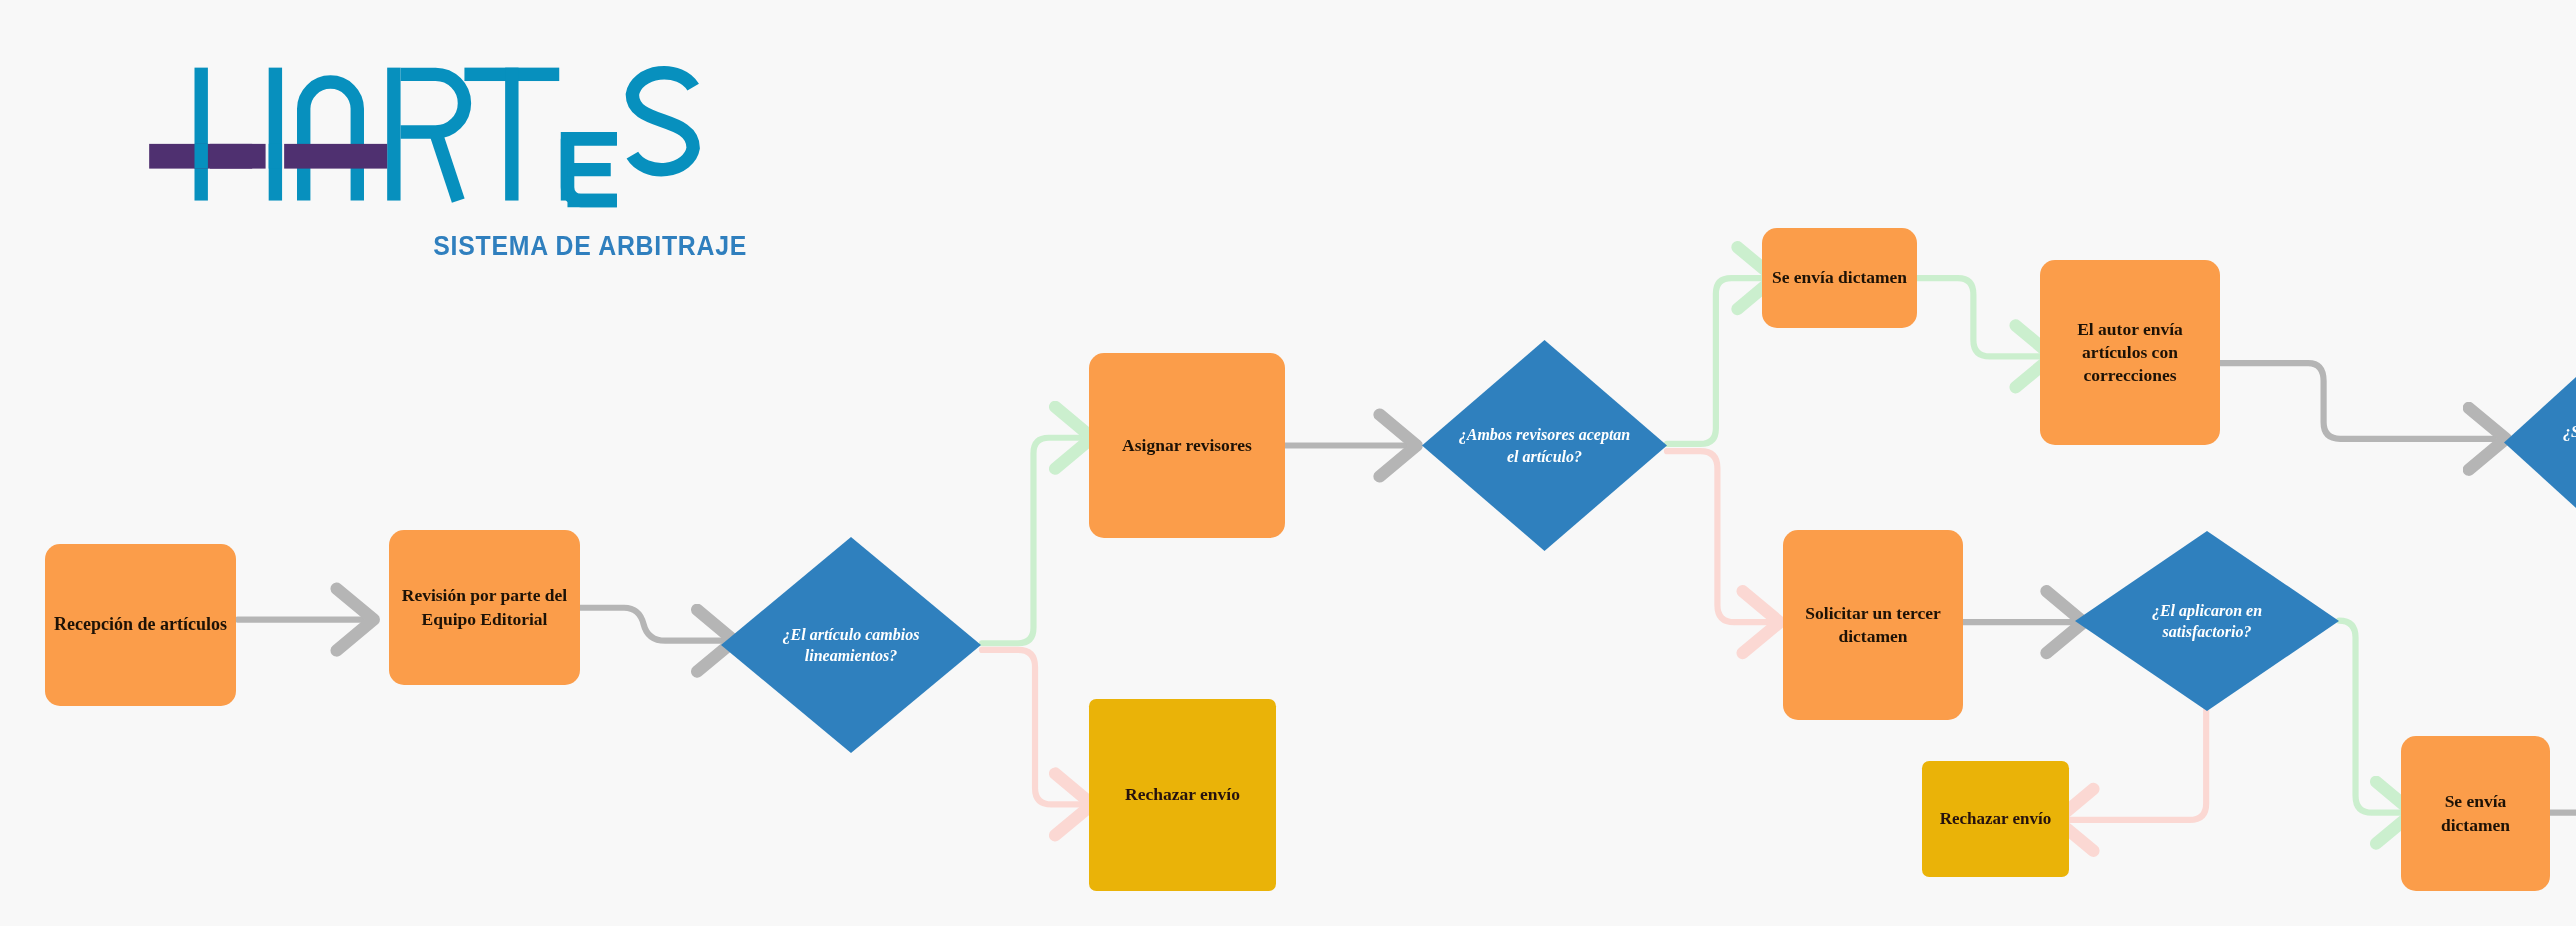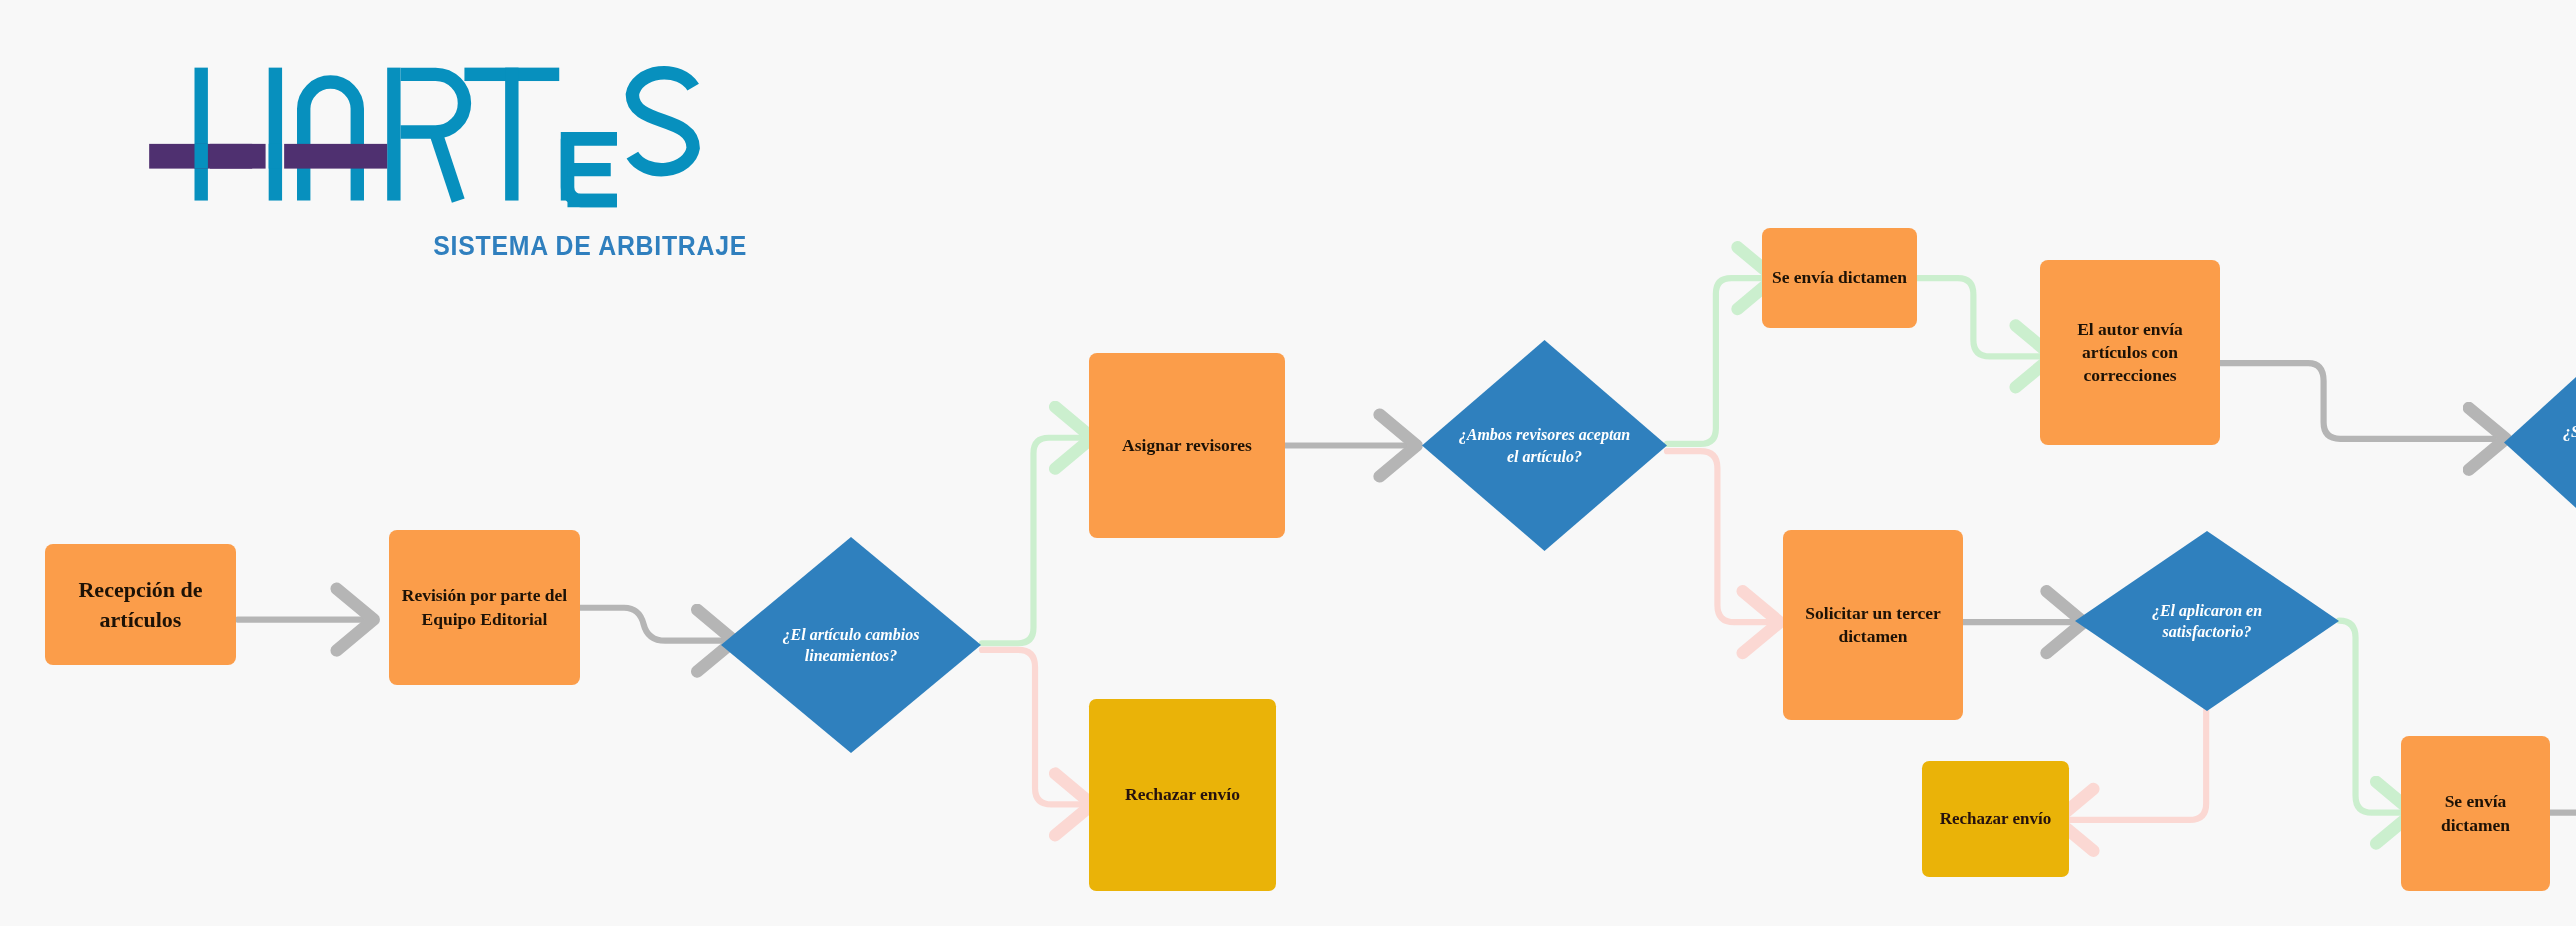--- a/index.html
+++ b/index.html
@@ -59,21 +59,21 @@
     box-sizing: border-box;
     display: flex;
     align-items: center;
     justify-content: center;
     text-align: center;
     line-height: 1.32;
     padding: 3.1px 7.2px;
   }
   .node.process {
     background: #fb9d4a;
-    border-radius: 8px;
+    border-radius: 15px;
     color: #1d1206;
     font-weight: bold;
   }
   .node.reject {
     background: #eab308;
     border-radius: 7.2px;
     color: #25120f;
     font-weight: bold;
   }
   .node.decision {
@@ -179,21 +179,21 @@
       <path d="M 5142,721 L 5142,500 Q 5142,468 5174,468 L 5335,468" stroke="#fbd8d3" marker-end="url(#ah-pink)"></path>
 
       <path d="M 5310,855 L 5385,855 Q 5417,855 5417,888 L 5417,1025 Q 5417,1058 5449,1058 L 5540,1058" stroke="#cbefce" marker-end="url(#ah-green)"></path>
 
       <path d="M 5970,1045 L 6010,1045 Q 6042,1045 6042,1013 L 6042,855 Q 6042,822 6074,822 L 6135,822" stroke="#cbefce" marker-end="url(#ah-green)"></path>
 
       <path d="M 5970,1058 L 6010,1058 Q 6045,1058 6045,1092 L 6045,1195 Q 6045,1228 6078,1228 L 6135,1228" stroke="#fbd8d3" marker-end="url(#ah-pink)"></path>
     </g>
   </svg>
 
-  <div class="node process" style="left:45px; top:544px; width:191px; height:121px; font-size:22px;">
+  <div class="node process" style="left:45px; top:544px; width:191px; height:162px; font-size:18px;">
     <span class="nlabel">Recepción de artículos</span>
   </div>
 
   <div class="node process" style="left:389px; top:530px; width:191px; height:155px; font-size:17.5px;">
     <span class="nlabel">Revisión por parte del Equipo Editorial</span>
   </div>
 
   <div class="node decision" style="left:721px; top:537px; width:260px; height:216px; font-size:16px;">
     <span class="dia-shape"></span>
     <span class="dia-label">¿El artículo cambios lineamientos?</span>

